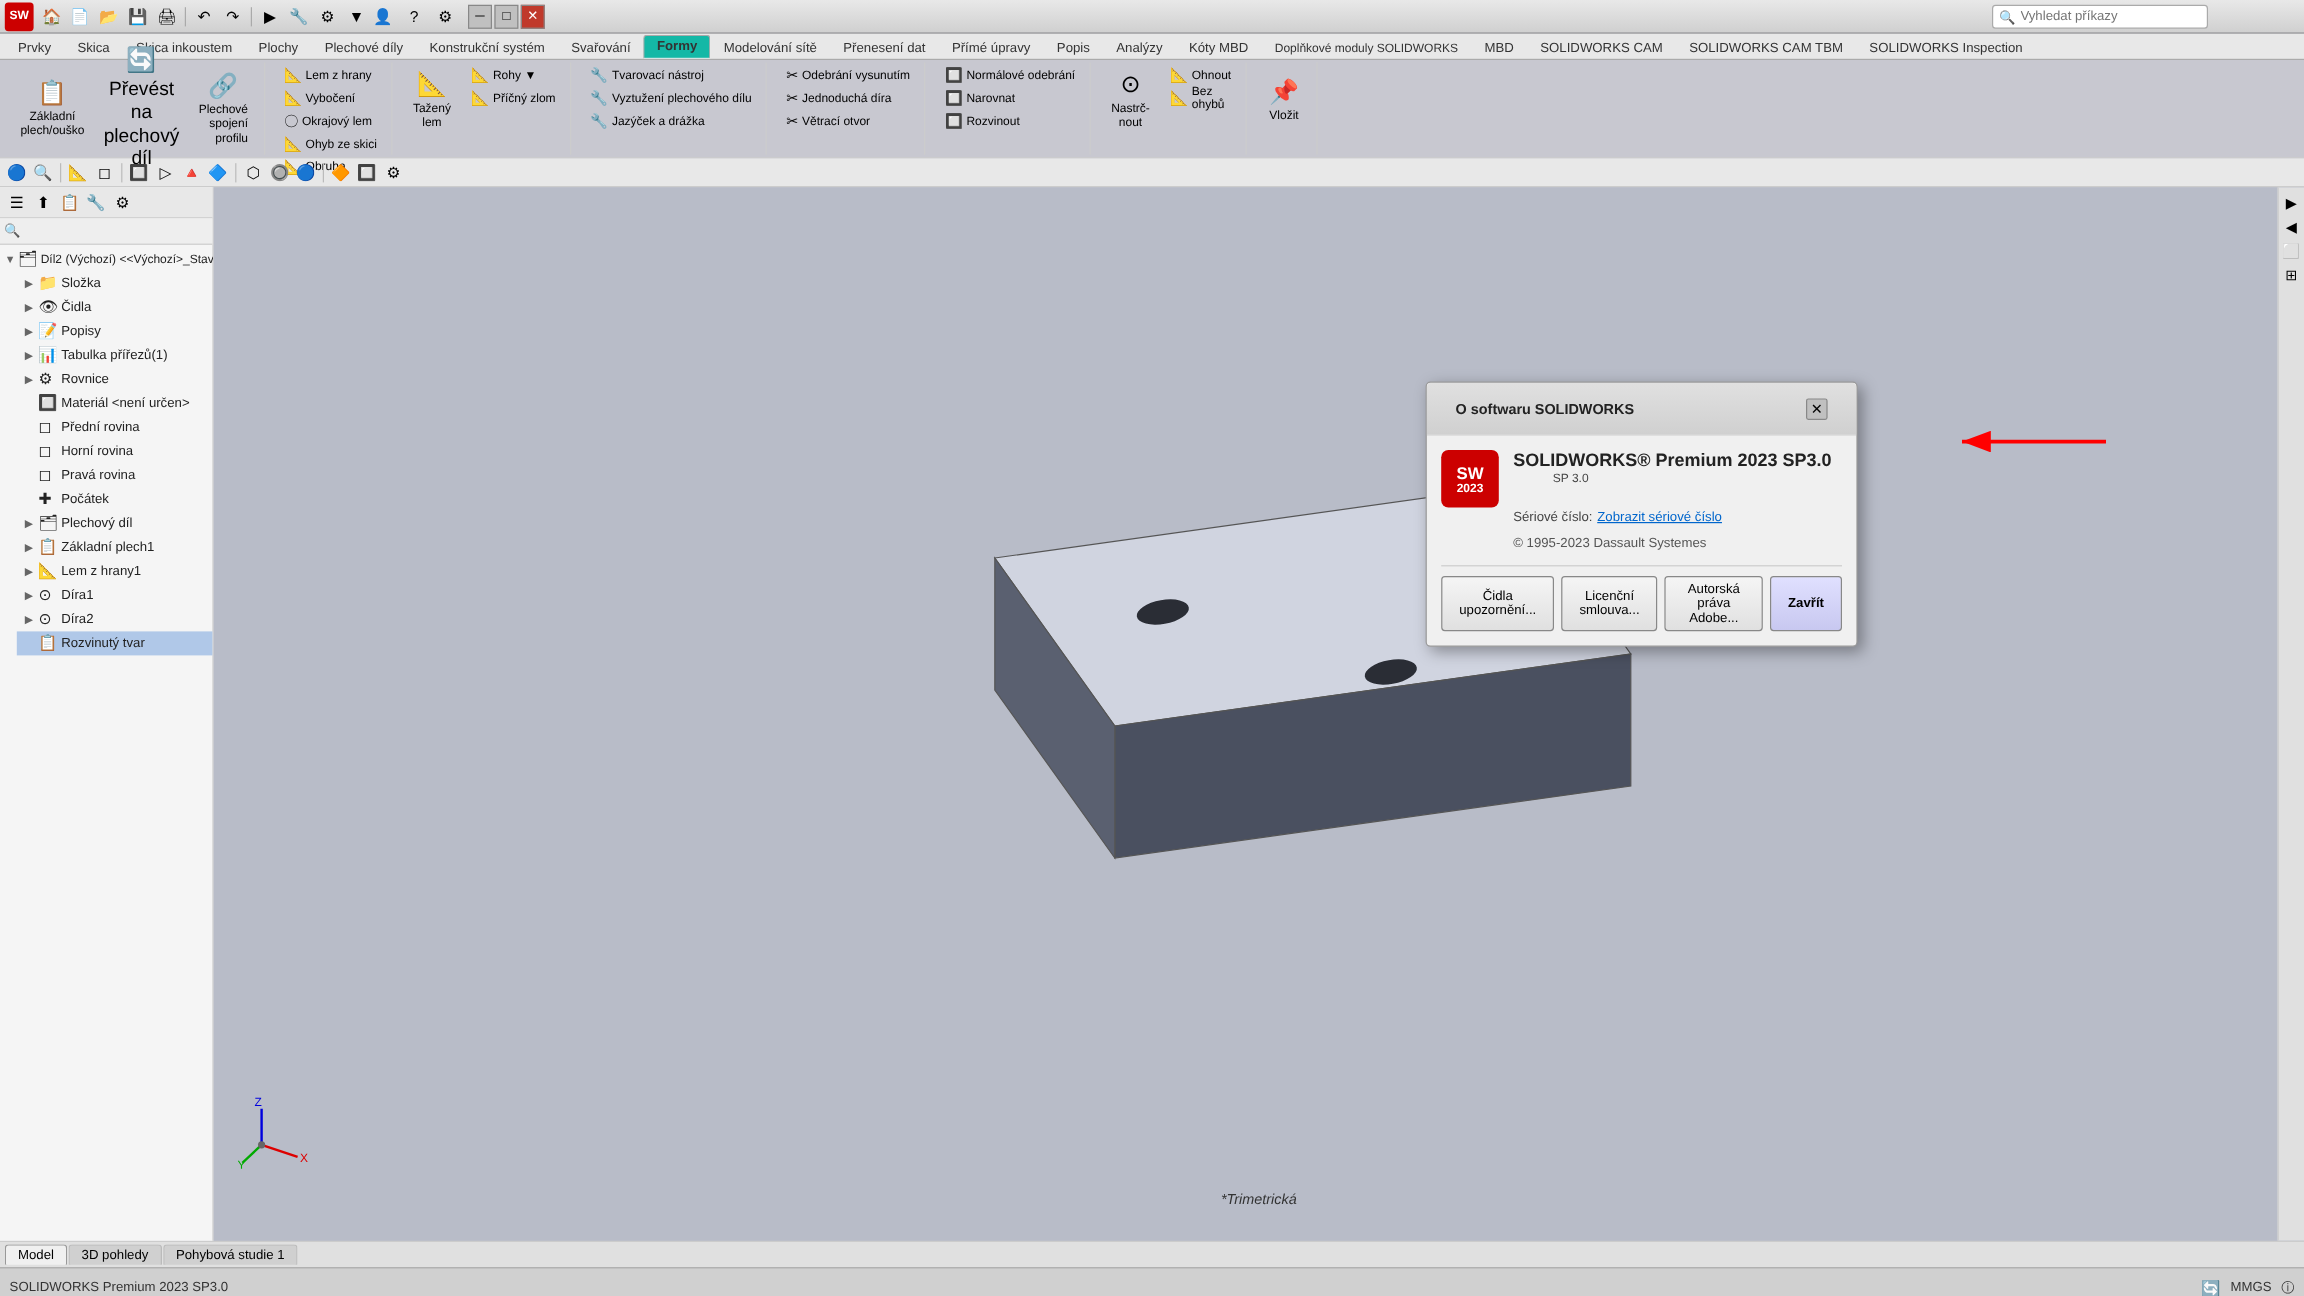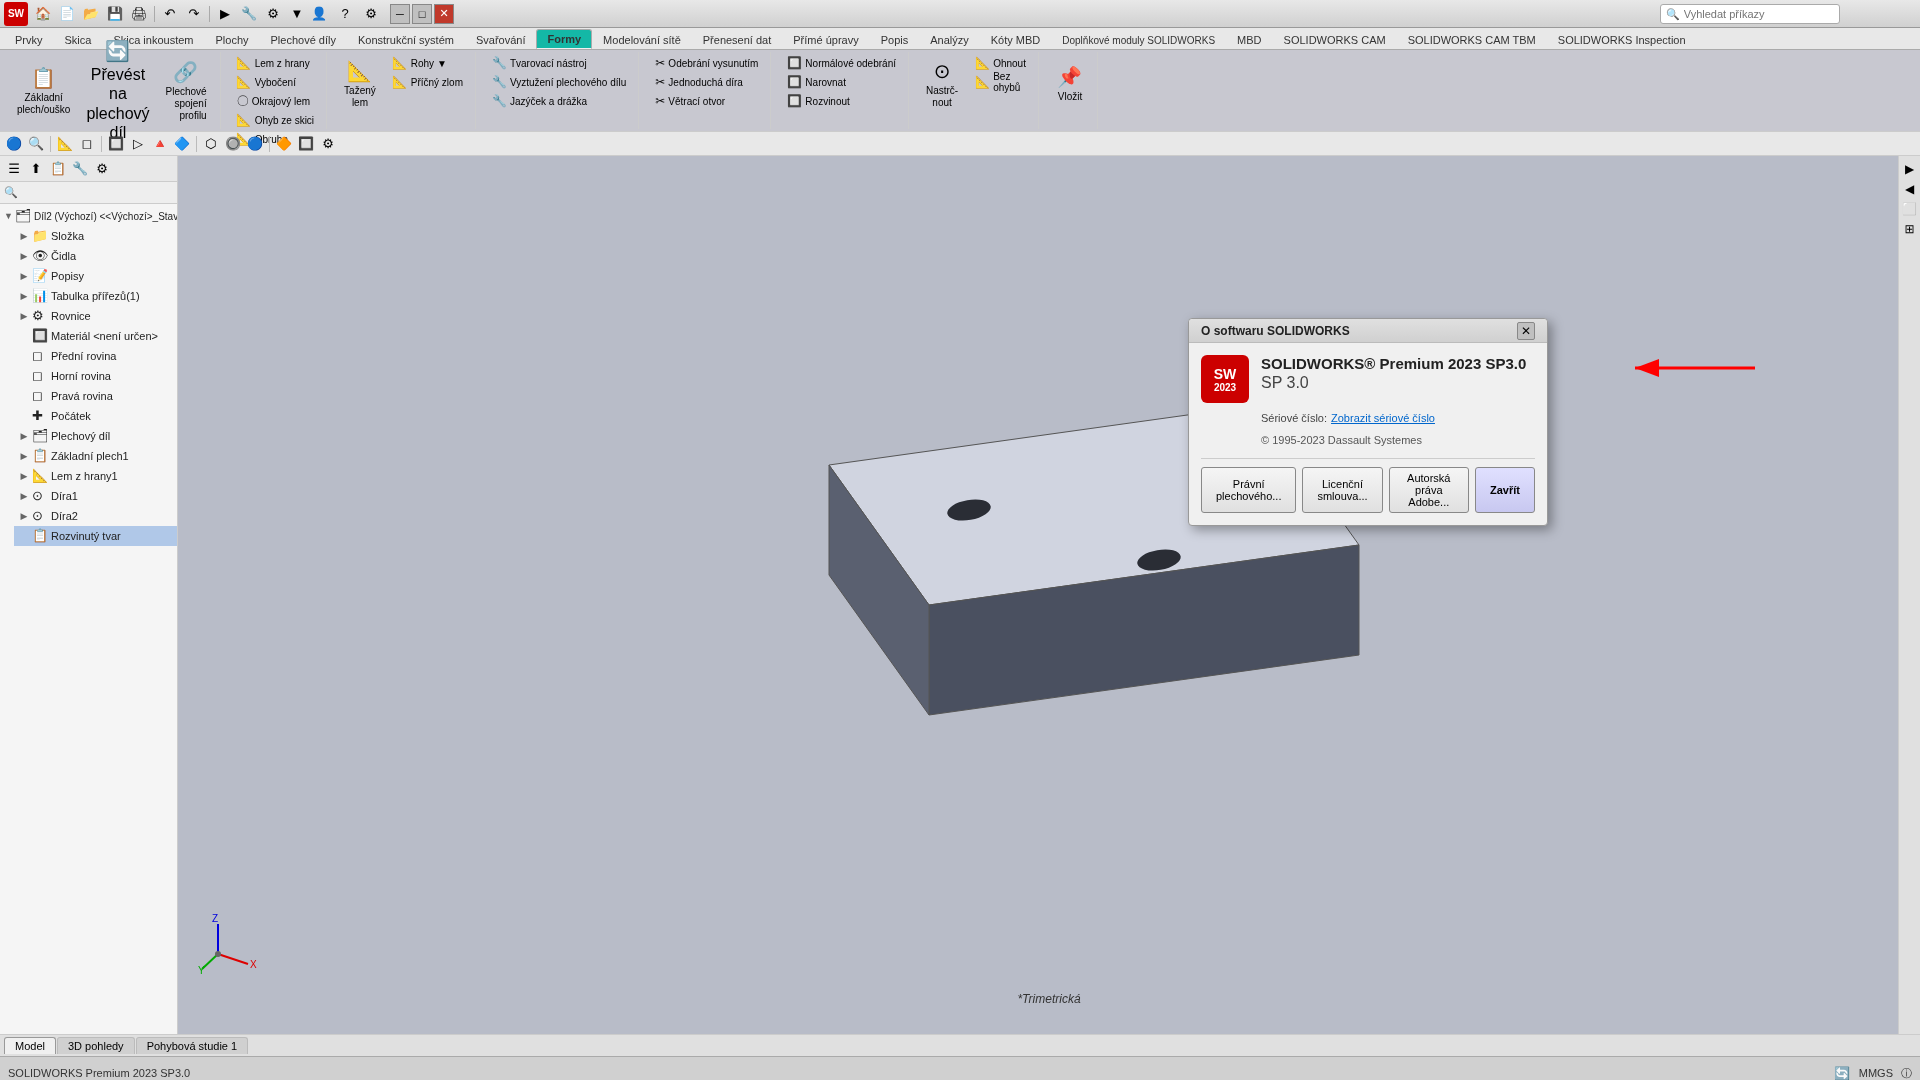--- a/index.html
+++ b/index.html
@@ -325,26 +325,26 @@
       top: 162px;
       left: 1010px;
       width: 360px;
       background: #f0f0f0;
       border: 1px solid #999;
       box-shadow: 4px 4px 12px rgba(0,0,0,0.35);
       z-index: 100;
       border-radius: 4px;
     }
     .dialog-titlebar {
-      height: 24px;
+      height: 44px;
       background: linear-gradient(to bottom, #e0e0e0, #d0d0d0);
       display: flex;
       align-items: center;
       justify-content: space-between;
-      padding: 0 12px;
+      padding: 0 24px;
       border-bottom: 1px solid #bbb;
       border-radius: 4px 4px 0 0;
     }
     .dialog-title {
       font-size: 12px;
       font-weight: bold;
       color: #222;
     }
     .dialog-close {
       width: 18px; height: 18px;
@@ -377,23 +377,24 @@
     }
     .dialog-product-info {
       flex: 1;
     }
     .dialog-product-name {
       font-size: 15px;
       font-weight: bold;
       color: #222;
     }
     .dialog-sp {
-      font-size: 16px;
+      font-size: 10px;
       color: #444;
       margin-top: 2px;
+      margin-left: 33px;
     }
     .dialog-serial-row {
       font-size: 11px;
       color: #444;
       margin-top: 20px;
       display: flex;
       align-items: flex-end;
       gap: 4px;
     }
     .dialog-serial-link {
@@ -837,21 +838,21 @@
             <div class="dialog-product-name">SOLIDWORKS® Premium 2023 SP3.0</div>
             <div class="dialog-sp">SP 3.0</div>
             <div class="dialog-serial-row">
               <span>Sériové číslo:</span>
               <span class="dialog-serial-link">Zobrazit sériové číslo</span>
             </div>
           </div>
         </div>
         <div class="dialog-copyright">© 1995-2023 Dassault Systemes</div>
         <div class="dialog-buttons">
-          <button class="dialog-btn">Právní plechového...</button>
+          <button class="dialog-btn">Čidla upozornění...</button>
           <button class="dialog-btn">Licenční smlouva...</button>
           <button class="dialog-btn">Autorská práva Adobe...</button>
           <button class="dialog-btn primary">Zavřít</button>
         </div>
       </div>
     </div>
 
     <svg class="red-arrow" style="position:absolute;right:155px;top:195px;width:140px;height:35px;">
       <defs>
         <marker id="arrowhead" markerWidth="8" markerHeight="6" refX="8" refY="3" orient="auto">

